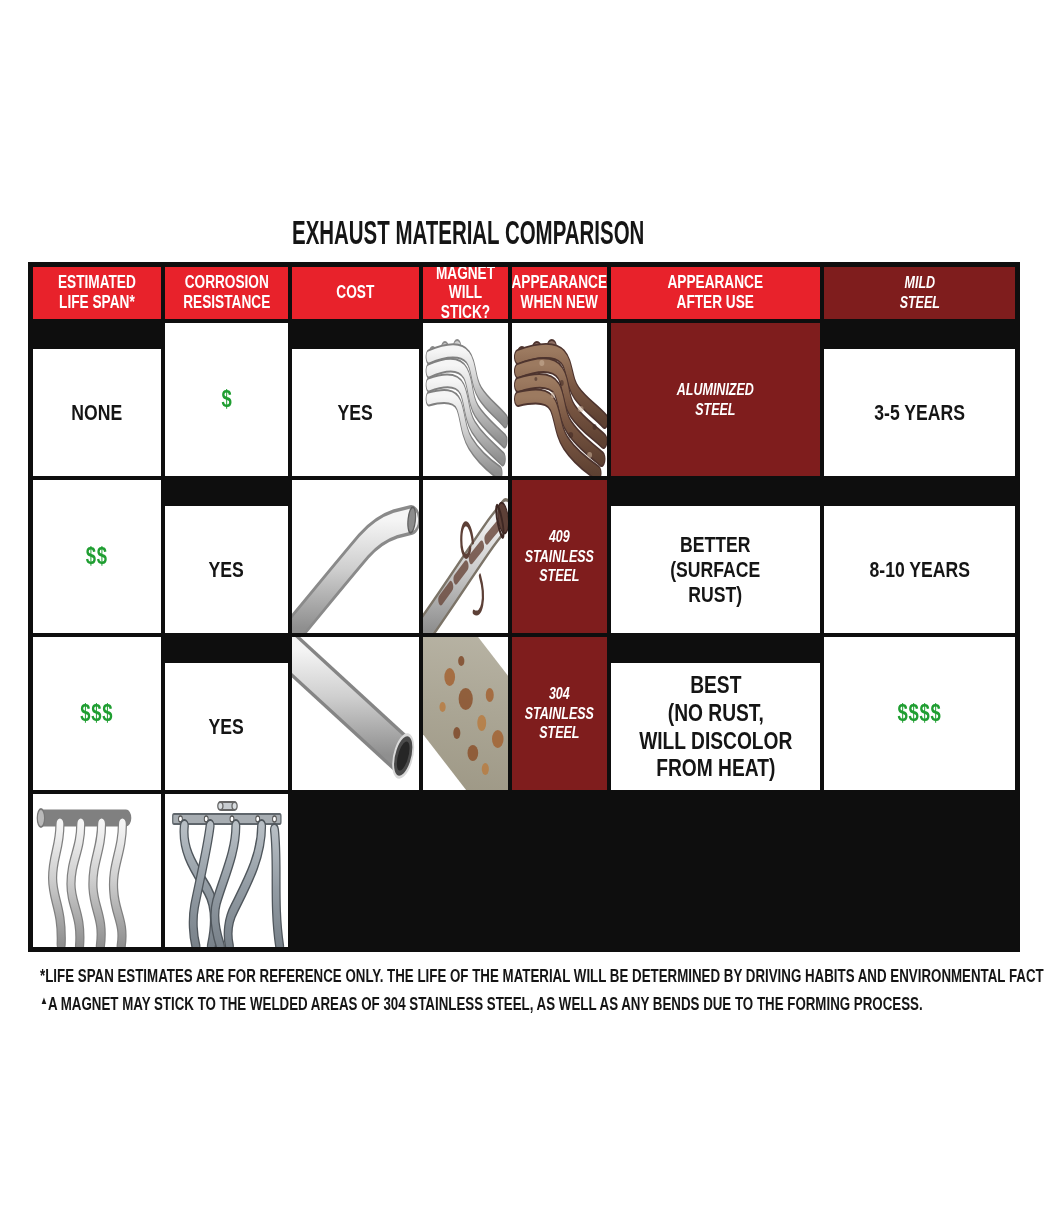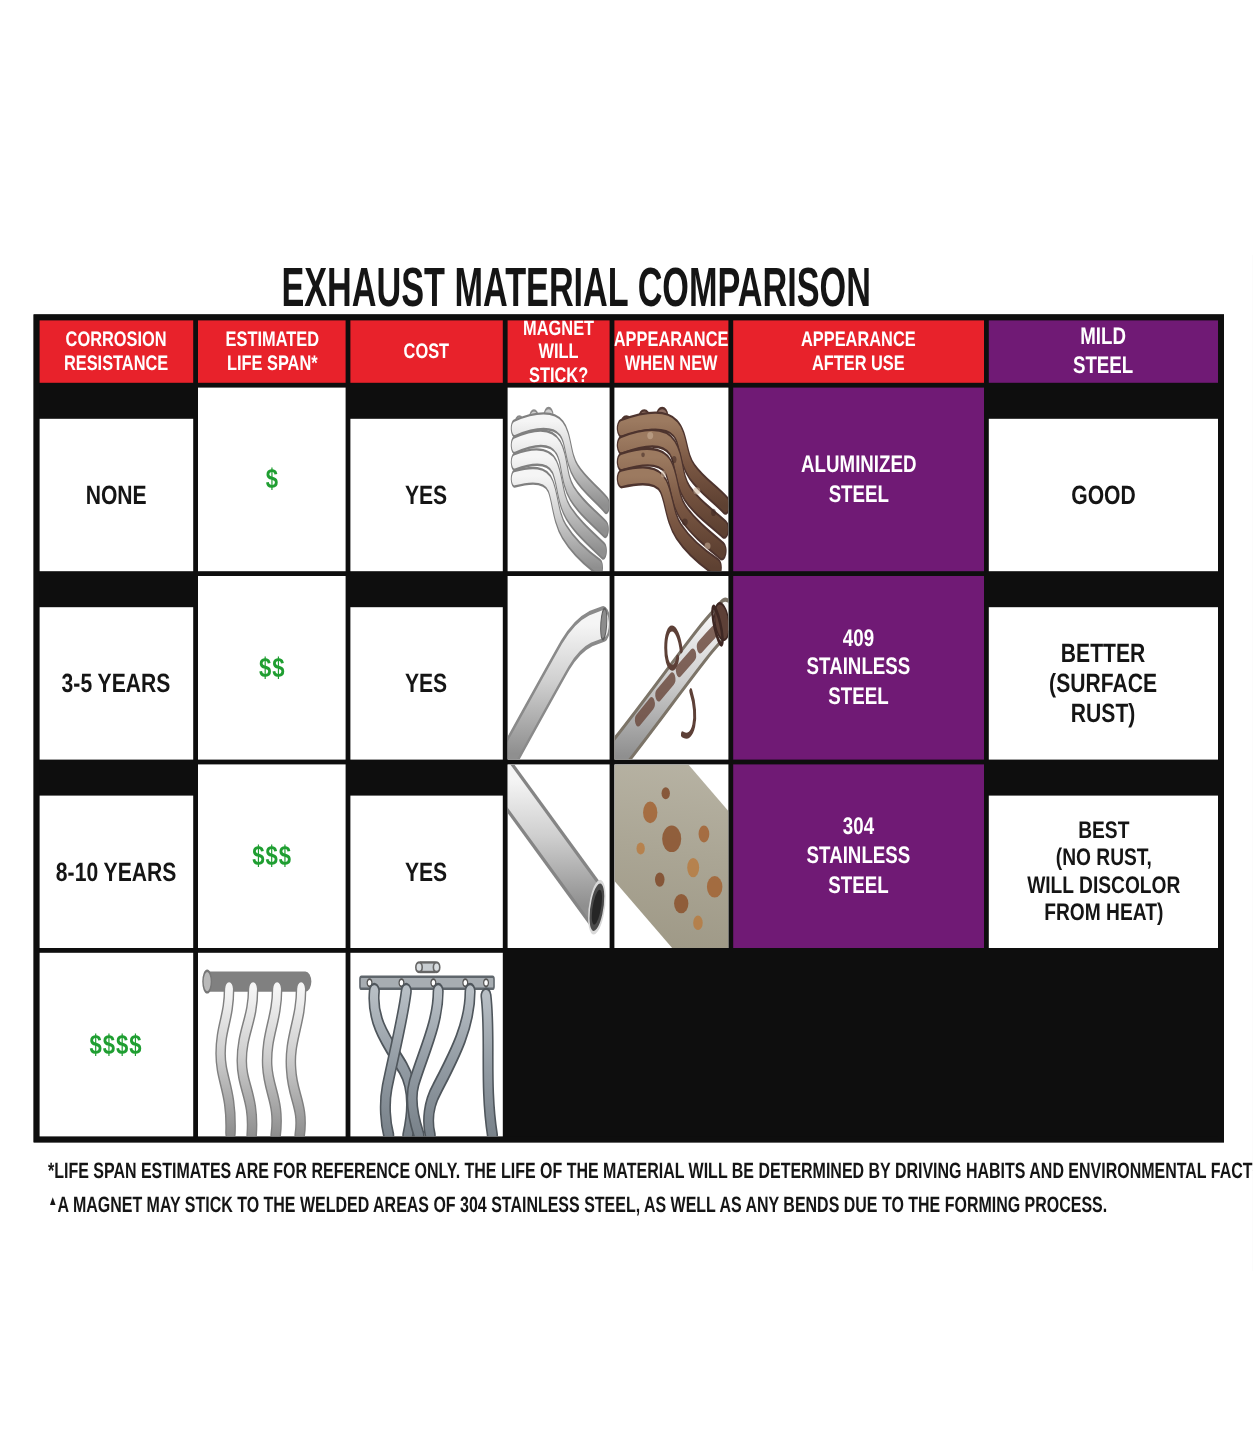--- a/index.html
+++ b/index.html
@@ -1,41 +1,41 @@
 <!DOCTYPE html>
 <html><head>
 <meta charset="utf-8">
 <style>
   html,body { margin:0; padding:0; background:#ffffff; }
   body { width:1044px; height:1213px; position:relative; font-family:"Liberation Sans", sans-serif; }
 
   .page { position:absolute; inset:0; background:#fff; }
 
   .title {
-    position:absolute; top:216px; left:16px; width:928px;
-    text-align:center; font-weight:bold; font-size:46px; color:#151515;
+    position:absolute; top:216px; left:4px; width:928px;
+    text-align:center; font-weight:bold; font-size:33px; color:#151515;
     line-height:1.0;
   }
   .cond { display:inline-block; transform:scaleX(0.62); transform-origin:50% 50%; white-space:pre-line; }
   .cond82 { display:inline-block; transform:scaleX(0.80); transform-origin:50% 50%; white-space:pre-line; }
   .cond78 { display:inline-block; transform:scaleX(0.78); transform-origin:50% 50%; white-space:pre-line; }
 
   .ctable {
     position:absolute; left:28px; top:262px; width:992px; box-sizing:border-box;
     border:5px solid #0e0e0e; background:#0e0e0e;
     display:grid;
     grid-template-columns:128px 123px 127px 85px 95px 209px 191px;
     grid-template-rows:52px 153px 153px 153px 153px;
     gap:4px;
   }
   .cell { background:#ffffff; display:flex; align-items:center; justify-content:center; text-align:center; overflow:hidden; }
   .cell.hdr { background:#e8222b; color:#ffffff; font-weight:bold; font-size:17.5px; line-height:1.12; }
-  .cell.mat { background:#701a75; color:#ffffff; font-weight:bold; font-size:20px; line-height:1.22; }
+  .cell.mat { background:#7f1d1d; color:#ffffff; font-weight:bold; font-size:16px; line-height:1.22;font-style:italic; }
   .cell.val { color:#151515; font-weight:bold; font-size:22px; line-height:1.15;margin-top:26px; }
-  .cell.val.small { font-size:20px; }
+  .cell.val.small { font-size:24px; }
   .cell.cost { color:#1f9e31; font-weight:bold; font-size:23px; letter-spacing:1px; }
   .cell.pic { padding:0; }
   .cell.pic svg { display:block; width:100%; height:100%; }
   sup.mark { font-size:0.55em; vertical-align:0.6em; }
 
   .footnotes {
     position:absolute; left:40px; top:962px; width:980px;
     font-weight:bold; color:#151515; font-size:18.5px; line-height:1.5;
   }
   .fline { white-space:nowrap; }
@@ -74,26 +74,26 @@
 
 <div class="page">
 
   <div class="title">
     <span class="cond">EXHAUST MATERIAL COMPARISON</span>
   </div>
 
   <div class="ctable">
 
     <div class="cell hdr">
+        <span class="cond78">ESTIMATED
+LIFE SPAN*</span>
+      </div>
+    <div class="cell hdr">
         <span class="cond78">CORROSION
 RESISTANCE</span>
-      </div>
-    <div class="cell hdr">
-        <span class="cond78">ESTIMATED
-LIFE SPAN*</span>
       </div>
     <div class="cell hdr">
         <span class="cond78">COST</span>
       </div>
     <div class="cell hdr">
         <span class="cond78">MAGNET
 WILL STICK?</span>
       </div>
     <div class="cell hdr">
         <span class="cond78">APPEARANCE
@@ -160,23 +160,20 @@
           <ellipse cx="156" cy="132" rx="5" ry="3" fill="#cdb39b"></ellipse>
         </g>
       </svg>
     </div>
 
     <div class="cell mat">
         <span class="cond78">ALUMINIZED
 STEEL</span>
       </div>
     <div class="cell val">
-        <span class="cond82">GOOD</span>
-      </div>
-    <div class="cell val">
         <span class="cond82">3-5 YEARS</span>
       </div>
     <div class="cell cost">
         <span class="cond82">$$</span>
       </div>
     <div class="cell val">
         <span class="cond82"><span>YES</span><sup class="mark"></sup></span>
       </div>
     <div class="cell pic">
       <svg viewBox="0 0 209 153" preserveAspectRatio="none">

